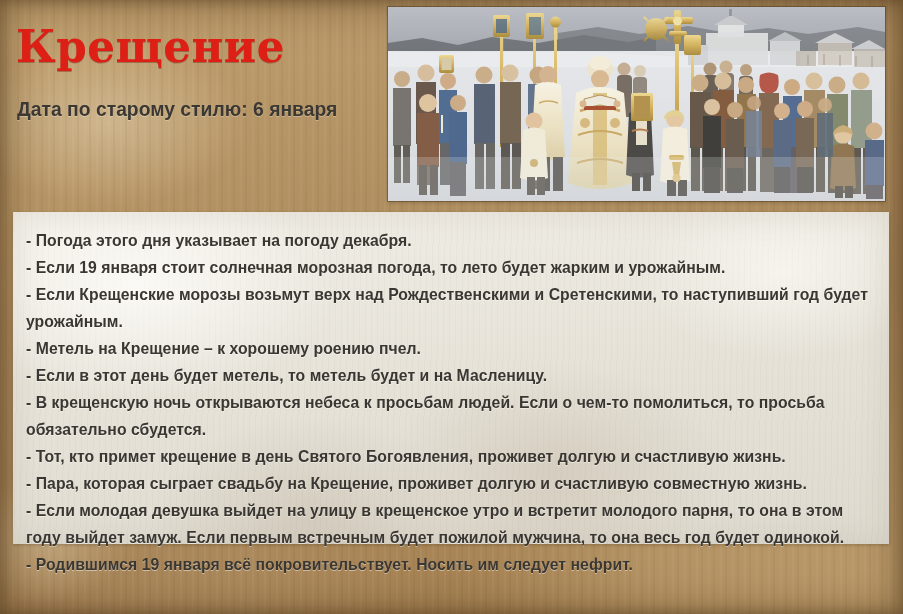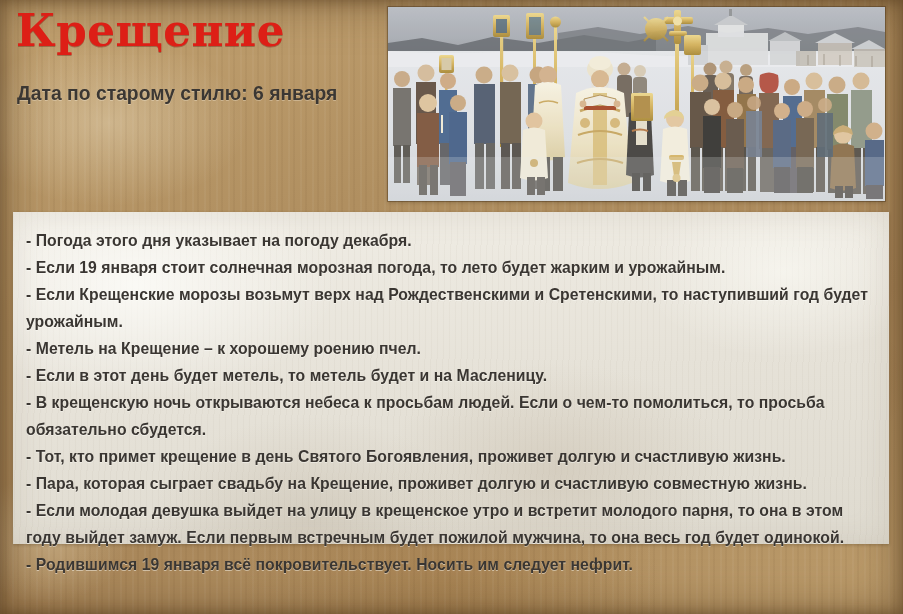--- a/index.html
+++ b/index.html
@@ -54,21 +54,21 @@
     inset: 0;
     pointer-events: none;
     box-shadow:
       inset 0 0 46px rgba(70,44,16,0.55),
       inset 0 0 14px rgba(60,38,14,0.45);
   }
 
   
   .header {
     position: absolute;
-    left: 0; top: 0;
+    left: 0; top: 16px;
     width: 385px;
     height: 205px;
     z-index: 3;
   }
 
   .title {
     position: absolute;
     left: 16px;
     top: 8px;
     font-family: "DejaVu Serif", "Liberation Serif", serif;

